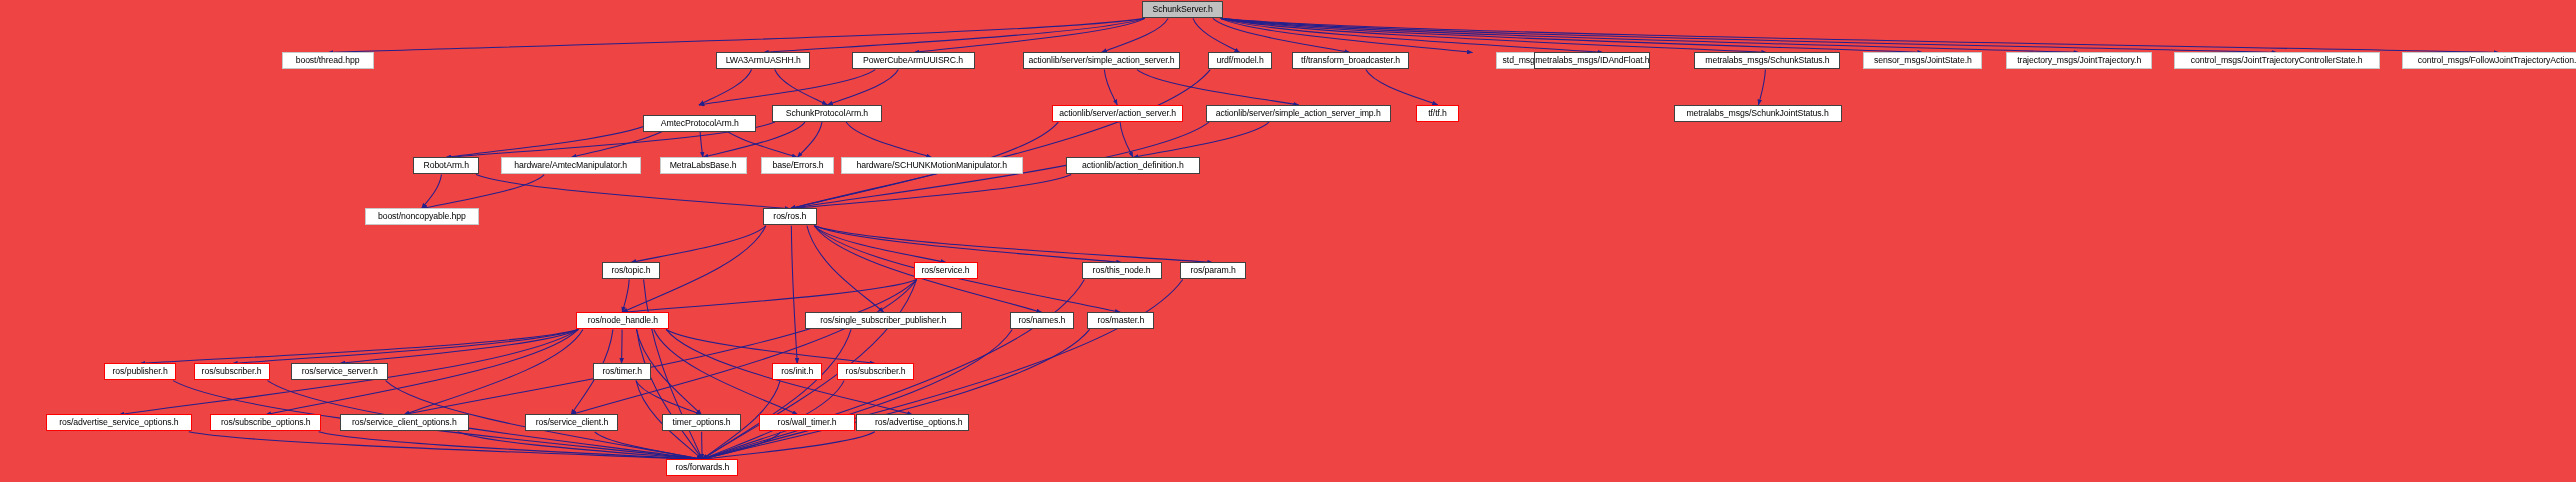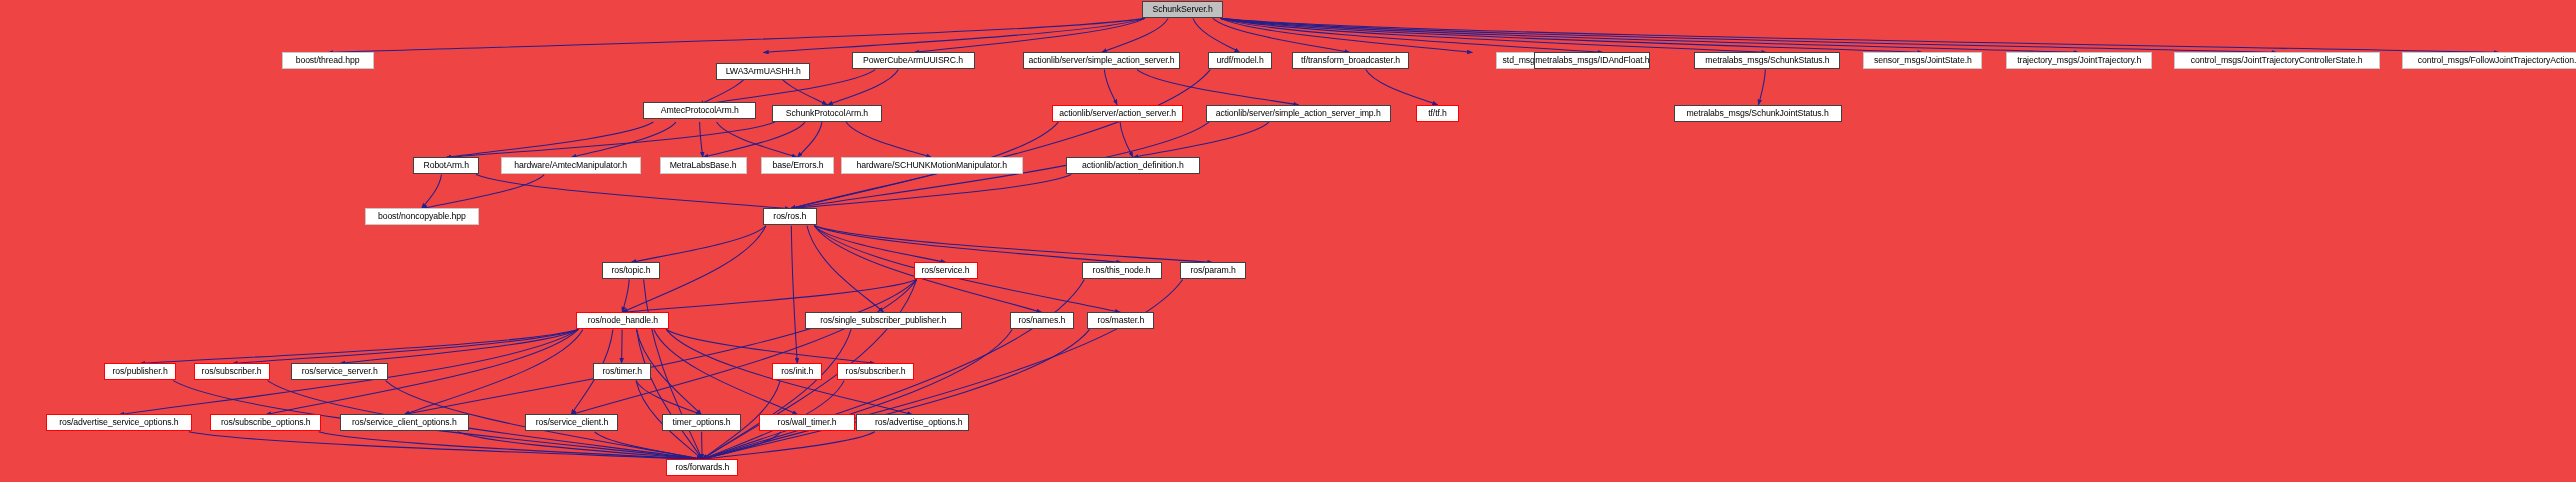--- a/index.html
+++ b/index.html
@@ -155,21 +155,21 @@
         <path d="M1804,426 C1716.04,549.3 1276.24,639.72 1071,700" marker-end="url(#arrow)" stroke="#231f8c"></path>
       </g>
   </svg>
   <div id="nodes">
       <div class="node root" style="left: 1142px; top: 1.3px; width: 81px;">
         <span class="lbl">SchunkServer.h</span>
       </div>
       <div class="node" style="left: 282px; top: 52px; width: 92px;">
         <span class="lbl">boost/thread.hpp</span>
       </div>
-      <div class="node dark" style="left: 716px; top: 52px; width: 94px; margin-top: 11px;">
+      <div class="node dark" style="left: 716px; top: 52px; width: 94px;">
         <span class="lbl">LWA3ArmUASHH.h</span>
       </div>
       <div class="node dark" style="left: 852px; top: 52px; width: 123px;">
         <span class="lbl">PowerCubeArmUUISRC.h</span>
       </div>
       <div class="node dark" style="left: 1023px; top: 52px; width: 157px;">
         <span class="lbl">actionlib/server/simple_action_server.h</span>
       </div>
       <div class="node dark" style="left: 1208px; top: 52px; width: 64px;">
         <span class="lbl">urdf/model.h</span>
@@ -191,21 +191,21 @@
       </div>
       <div class="node" style="left: 2006px; top: 52px; width: 146px;">
         <span class="lbl">trajectory_msgs/JointTrajectory.h</span>
       </div>
       <div class="node" style="left: 2174px; top: 52px; width: 206px;">
         <span class="lbl">control_msgs/JointTrajectoryControllerState.h</span>
       </div>
       <div class="node" style="left: 2402px; top: 52px; width: 194px;">
         <span class="lbl">control_msgs/FollowJointTrajectoryAction.h</span>
       </div>
-      <div class="node dark" style="left: 643px; top: 102px; width: 113px;">
+      <div class="node dark" style="left: 643px; top: 115px; width: 113px;">
         <span class="lbl">AmtecProtocolArm.h</span>
       </div>
       <div class="node dark" style="left: 772px; top: 105px; width: 110px;">
         <span class="lbl">SchunkProtocolArm.h</span>
       </div>
       <div class="node red" style="left: 1052px; top: 105px; width: 131px;">
         <span class="lbl">actionlib/server/action_server.h</span>
       </div>
       <div class="node dark" style="left: 1206px; top: 105px; width: 185px;">
         <span class="lbl">actionlib/server/simple_action_server_imp.h</span>

